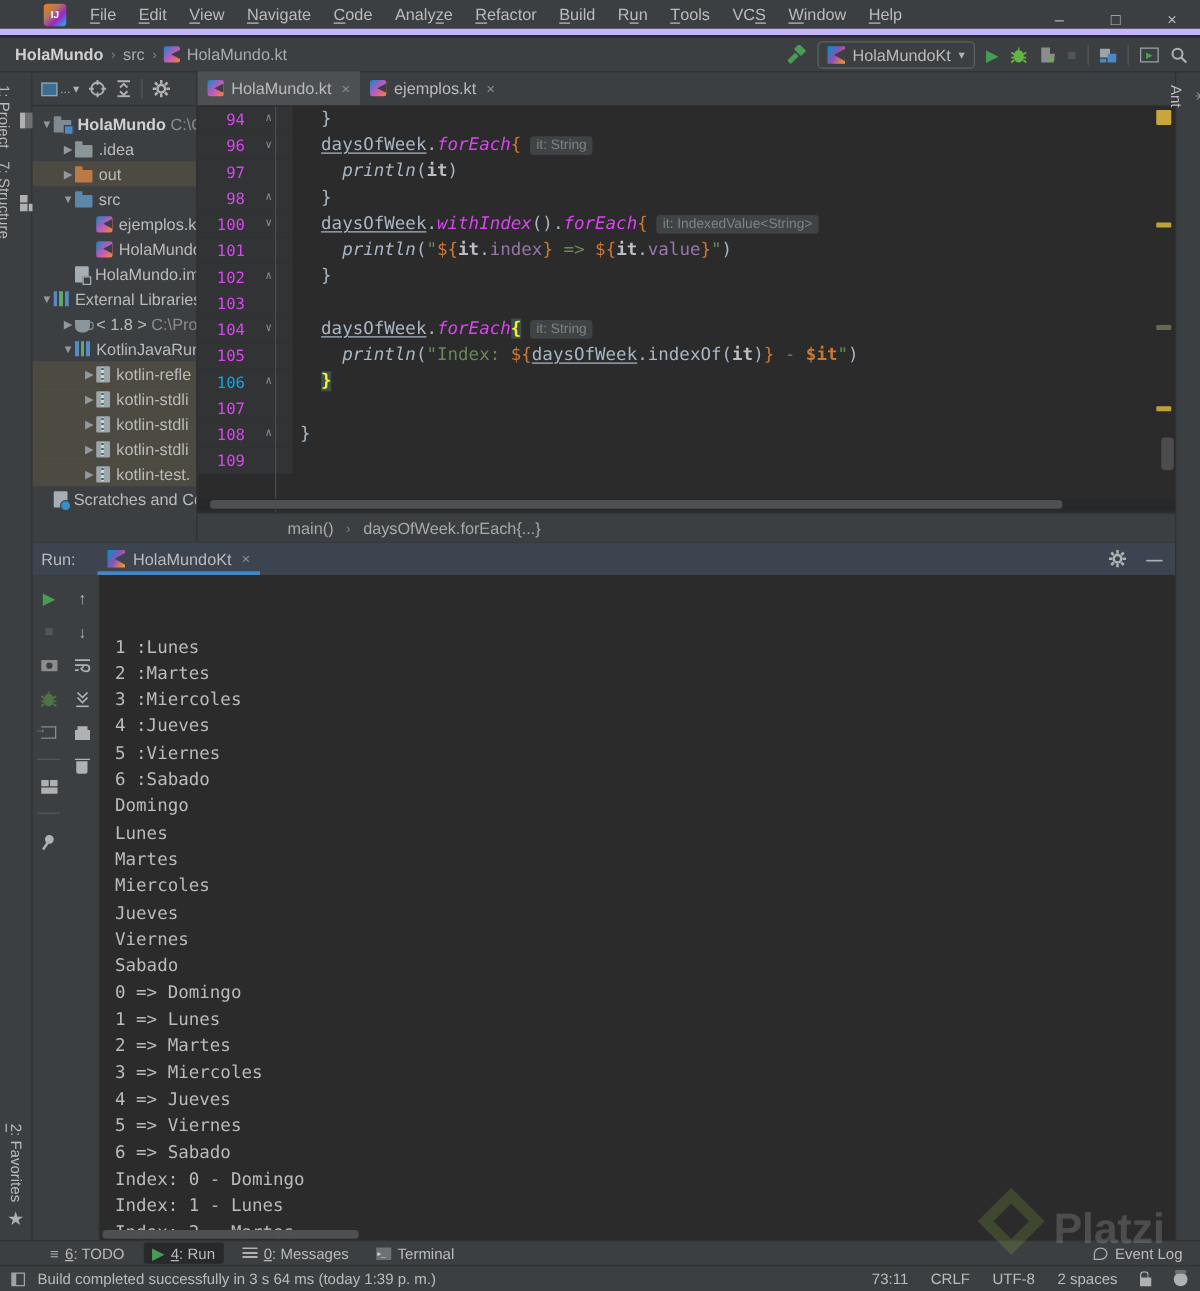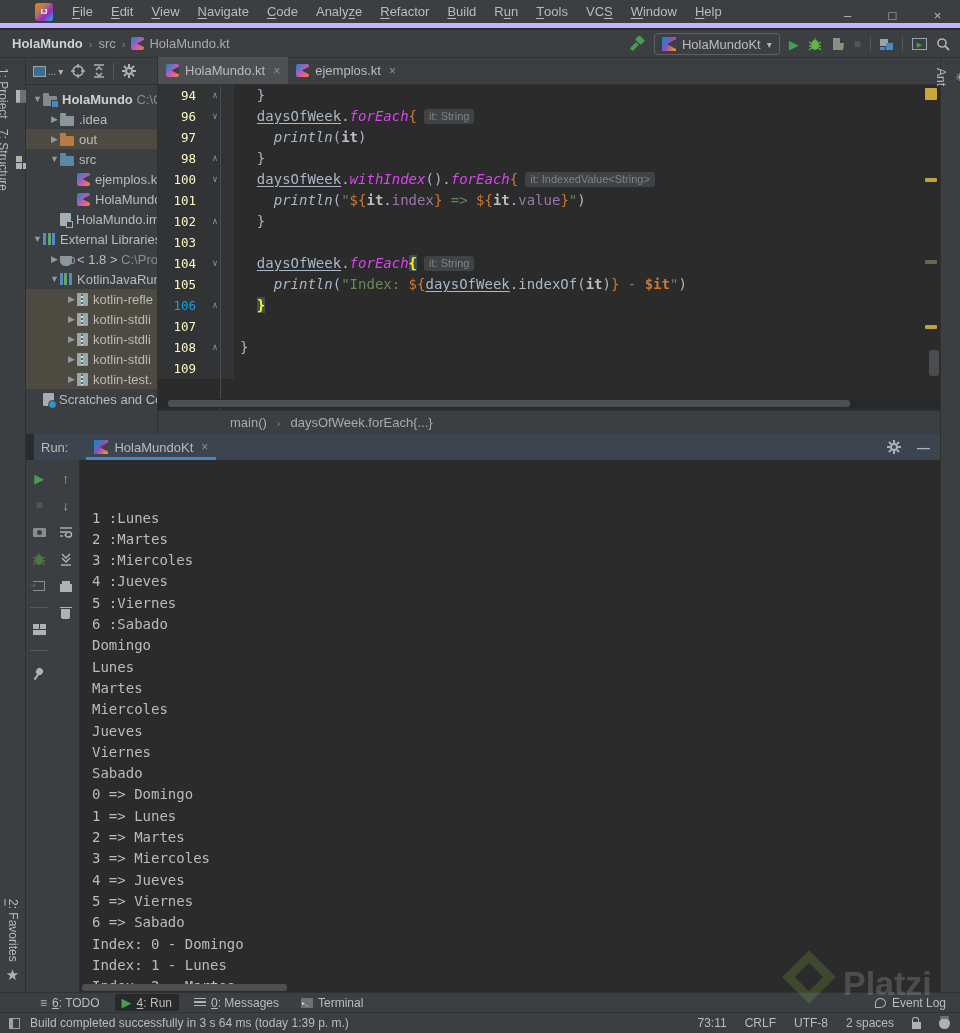--- a/index.html
+++ b/index.html
@@ -103,21 +103,21 @@
   
   .editor-col { position:absolute; left:158px; top:58px; width:782px; height:376px; }
   .tabs-row { height:27px; background:#3C3F41; border-bottom:1px solid #2F3133; display:flex; align-items:flex-end; }
   .etab { height:27px; display:flex; align-items:center; gap:6px; padding:0 8px; color:#BBBBBB; }
   .etab.active { background:#4C5052; }
   .tab-close { color:#8C9093; font-size:12px; margin-left:2px; }
   .code-area { position:relative; height:325px; background:#2B2B2B; overflow:hidden;
                font-family:"DejaVu Sans Mono", monospace; font-size:14px; line-height:21px; }
   .code-line { display:flex; height:21px; white-space:pre; }
   .gutter { width:76px; flex:none; background:#313335; display:flex; position:relative; }
-  .lnum { width:42px; text-align:right; color:#fef9c3; font-size:12.5px; padding-right:4px; }
+  .lnum { width:42px; text-align:right; color:#d946ef; font-size:12.5px; padding-right:4px; }
   .lnum.cur { color:#0ea5e9; }
   .fold { width:30px; text-align:center; color:#8C9093; font-size:9px; }
   .code-text { padding-left:6px; color:#A9B7C6; }
   .fold-guide { position:absolute; left:62px; top:0; width:1px; height:325px; background:#47494B; z-index:0; }
   .tk-p { color:#A9B7C6; } .tk-o { color:#CC7832; }
   .tk-f { color:#d946ef; font-style:italic; }
   .tk-m { color:#A9B7C6; font-style:italic; }
   .tk-s { color:#6A8759; } .tk-t { color:#CC7832; } .tk-pr { color:#9876AA; }
   .tk-u { color:#A9B7C6; text-decoration:underline; text-underline-offset:2px; }
   .tk-b { color:#BCBEC4; font-weight:bold; }
@@ -128,21 +128,21 @@
                  padding:0 5px; margin-left:7px; vertical-align:1px; }
   .hscroll { position:absolute; left:0; top:314px; width:100%; height:9px; background:#26282A; }
   .hscroll .thumb { position:absolute; left:10px; top:1px; width:682px; height:7px; background:#4D4F51; border-radius:3px; }
   .stripe-mark { position:absolute; right:3px; width:12px; border-radius:1px; z-index:3; }
   .vthumb { position:absolute; right:1px; width:10px; background:#55585A; border-radius:3px; opacity:.75; z-index:2; }
   .bcrumb-row { height:24px; background:#3C3F41; border-top:1px solid #2F3133; display:flex; align-items:center;
                 padding-left:72px; gap:10px; color:#A9A9A9; }
 
   
   .run-panel { position:absolute; left:26px; top:434px; width:914px; height:558px; background:#2B2B2B; }
-  .run-header { height:26px; background:#3C4450; position:relative; display:flex; align-items:center;margin-left:8px; }
+  .run-header { height:26px; background:#3C4450; position:relative; display:flex; align-items:center; }
   .run-label { margin-left:7px; color:#BBBBBB; }
   .run-tab { display:flex; align-items:center; gap:6px; margin-left:18px; height:26px; padding:0 8px; position:relative; }
   .run-tab .underline { position:absolute; left:0; right:0; bottom:0; height:3px; background:#3E87C9; }
   .run-header-right { position:absolute; right:10px; display:flex; gap:16px; align-items:center; }
   .run-body { display:flex; height:532px; }
   .run-tools { width:54px; background:#3C3F41; border-right:1px solid #2F3133; display:flex; }
   .rt-col { width:27px; display:flex; flex-direction:column; align-items:center; padding-top:10px; gap:11px; }
   .rt-col .ic { width:16px; height:16px; }
   .rt-divider { width:18px; height:1px; background:#55585A; margin:2px 0; }
   .console { position:relative; flex:1; padding:5px 0 0 12px; font-family:"DejaVu Sans Mono", monospace;

